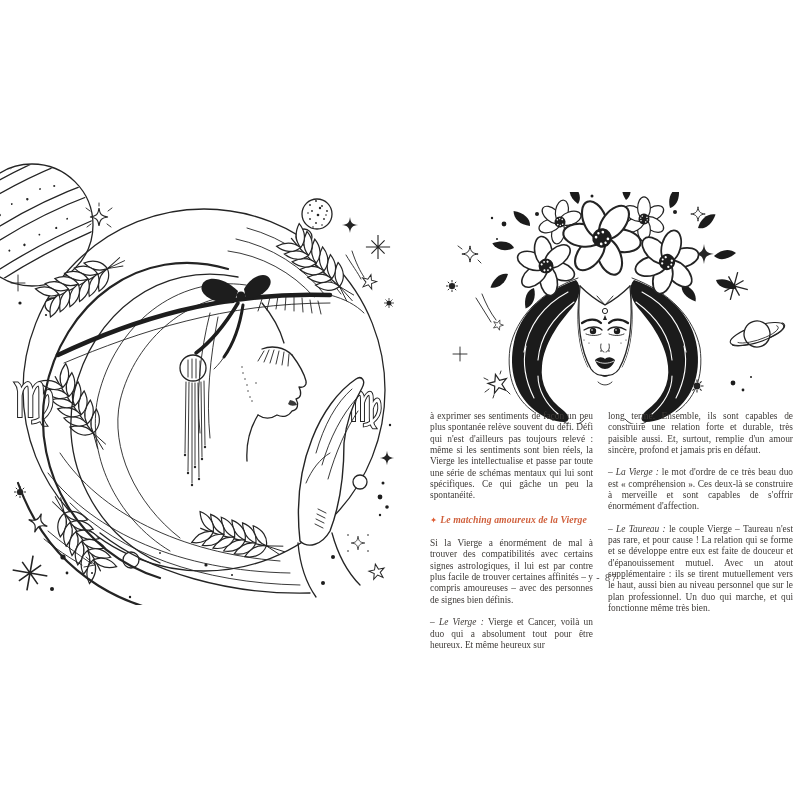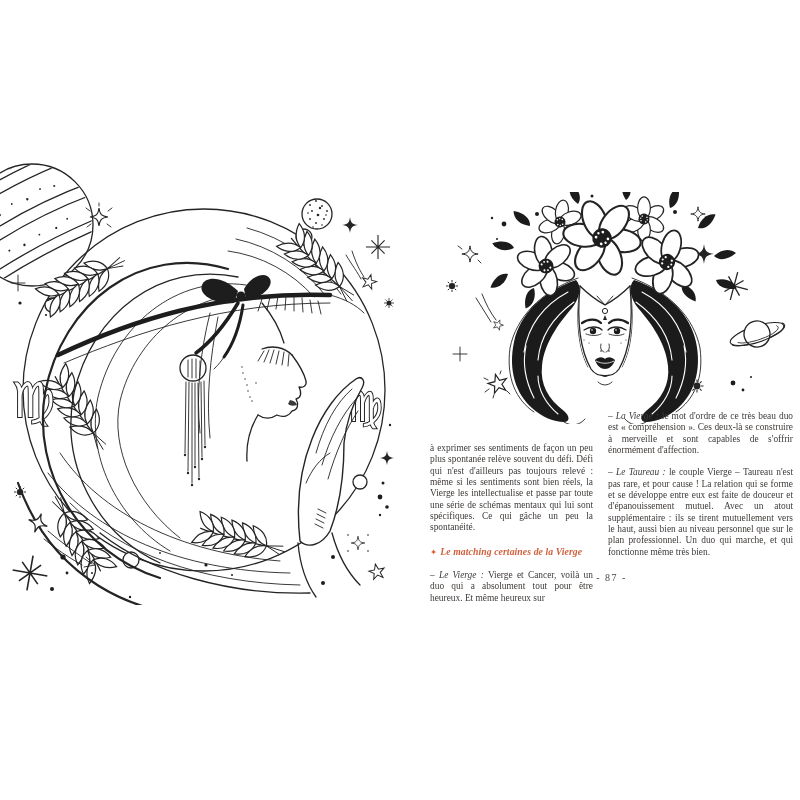--- a/index.html
+++ b/index.html
@@ -11,21 +11,21 @@
   .bold{stroke-width:2.2;}
   .blk{fill:#1d1d1d;stroke:none;}
   .wht{fill:#ffffff;stroke:#242424;stroke-width:1.3;}
   .filled{fill:#242424;stroke:none;}
   .hollow{fill:#ffffff;stroke:#242424;stroke-width:1.1;}
   .dot{fill:#1d1d1d;}
   .strand{fill:none;stroke:#fff;stroke-width:1.1;stroke-linecap:round;}
 
   .textblock{position:absolute;left:430px;top:411px;width:363px;display:flex;gap:15px;
              font-size:9.4px;line-height:11.35px;text-align:justify;}
-  .col1{width:163px;margin-top:32px;}
+  .col1{width:163px;}
   .col2{width:185px;}
   .textblock p{margin:0 0 11px 0;}
   .entry em{font-style:italic;font-family:Liberation Serif, serif;}
   h3.matching{margin:12px 0 12px 0;font-size:9.7px;font-weight:bold;font-style:italic;
               color:#d0603c;text-align:left;letter-spacing:0.1px;}
   h3.matching .marker{font-family:"DejaVu Sans",sans-serif;font-style:normal;font-size:8.5px;
               color:#df5a30;margin-right:3px;}
   .pageno{position:absolute;left:430px;top:572px;width:363px;text-align:center;
           font-size:10px;letter-spacing:1.5px;color:#4a4543;}
   .zglyph{font-family:"DejaVu Sans",sans-serif;paint-order:stroke;fill:#ffffff;
@@ -396,23 +396,25 @@
       <use href="#flw" transform="translate(172,46) scale(1.5) rotate(8)"></use>
       <circle class="dot" cx="107" cy="22" r="2"></circle>
         <circle class="dot" cx="245" cy="20" r="2"></circle>
         <circle class="dot" cx="162" cy="4" r="1.5"></circle>
     </g>
   </svg>
 
   <div class="textblock">
     <div class="col1">
       <p>à exprimer ses sentiments de façon un peu plus spontanée relève souvent du défi. Défi qui n'est d'ailleurs pas toujours relevé : même si les sentiments sont bien réels, la Vierge les intellectualise et passe par toute une série de schémas mentaux qui lui sont spécifiques. Ce qui gâche un peu la spontanéité.</p>
-      <h3 class="matching"><span class="marker">✦</span><span>Le matching certaines de la Vierge</span></h3>
+      <h3 class="matching"><span class="marker">✦</span><span>Le matching amoureux de la Vierge</span></h3>
+      <p>Si la Vierge a énormément de mal à trouver des compatibilités avec certains signes astrologiques, il lui est par contre plus facile de trouver certaines affinités – y compris amoureuses – avec des personnes de signes bien définis.</p>
       <p class="entry"><em>– Le Vierge :</em> <span>Vierge et Cancer, voilà un duo qui a absolument tout pour être heureux. Et même heureux sur</span></p>
     </div>
     <div class="col2">
+      <p>long terme. Ensemble, ils sont capables de construire une relation forte et durable, très paisible aussi. Et, surtout, remplie d'un amour sincère, profond et jamais pris en défaut.</p>
       <p class="entry"><em>– La Vierge :</em> <span>le mot d'ordre de ce très beau duo est « compréhension ». Ces deux-là se construire à merveille et sont capables de s'offrir énormément d'affection.</span></p>
       <p class="entry"><em>– Le Taureau :</em> <span>le couple Vierge – Taureau n'est pas rare, et pour cause ! La relation qui se forme et se développe entre eux est faite de douceur et d'épanouissement mutuel. Avec un atout supplémentaire : ils se tirent mutuellement vers le haut, aussi bien au niveau personnel que sur le plan professionnel. Un duo qui marche, et qui fonctionne même très bien.</span></p>
     </div>
   </div>
 
   <div class="pageno">- 87 -</div>
 </div>
 
 </body></html>

